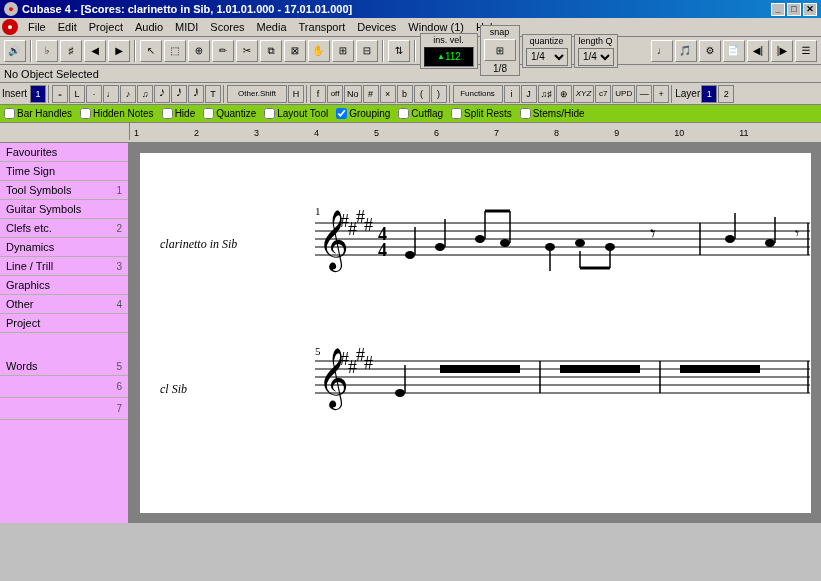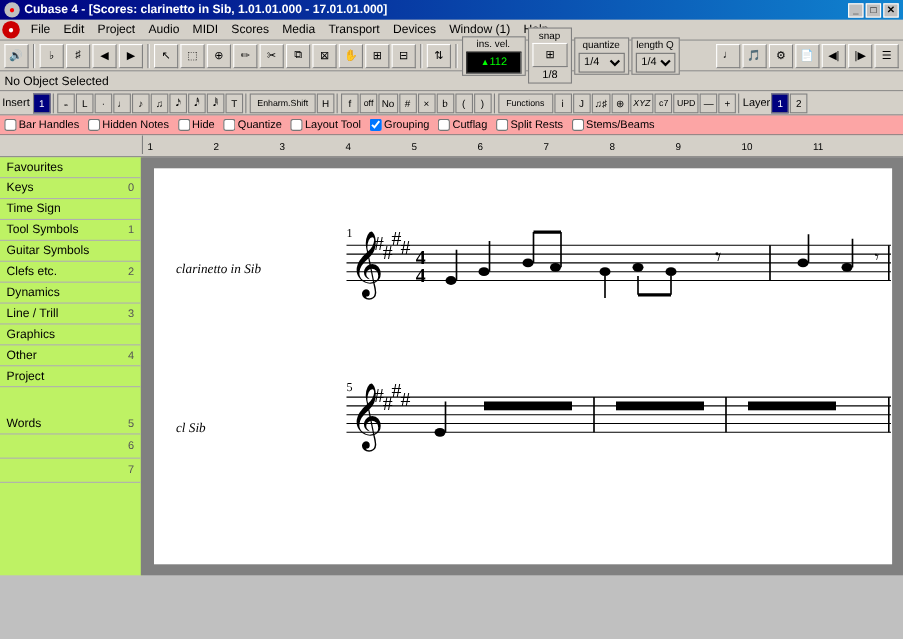--- a/index.html
+++ b/index.html
@@ -107,21 +107,21 @@
       cursor: pointer; font-size: 9px; padding: 0 2px;
     }
     .ins-active {
       background: #000080;
       color: white;
     }
     .ins-separator { width: 2px; height: 18px; border-left: 1px solid #808080; margin: 0 1px; }
 
     
     #checkbox-toolbar {
-      background: #fca5a5;
+      background: #84cc16;
       height: 18px;
       display: flex;
       align-items: center;
       padding: 1px 4px;
       gap: 8px;
       border-bottom: 1px solid #808080;
     }
     .cb-item { display: flex; align-items: center; gap: 2px; font-size: 10px; }
     .cb-item input { width: 11px; height: 11px; }
 
@@ -140,21 +140,21 @@
       padding-bottom: 2px;
       border-bottom: 1px solid #808080;
       font-size: 9px;
       overflow: hidden;
     }
     #ruler-sidebar { width: 130px; border-right: 1px solid #808080; height: 100%; background: #d4d0c8; }
 
     
     #sidebar {
       width: 130px;
-      background: #bef264;
+      background: #f0abfc;
       border-right: 2px solid #808080;
       overflow-y: auto;
       height: 100%;
     }
     .sidebar-item {
       padding: 3px 6px;
       cursor: pointer;
       font-size: 11px;
       color: black;
       border-bottom: 1px solid #b0b0b0;
@@ -294,21 +294,21 @@
   <div class="ins-btn">L</div>
   <div class="ins-btn">·</div>
   <div class="ins-btn">♩</div>
   <div class="ins-btn">♪</div>
   <div class="ins-btn">♫</div>
   <div class="ins-btn">𝅘𝅥𝅯</div>
   <div class="ins-btn">𝅘𝅥𝅰</div>
   <div class="ins-btn">𝅘𝅥𝅱</div>
   <div class="ins-btn">T</div>
   <div class="ins-separator"></div>
-  <div class="ins-btn" style="min-width:60px; font-size:8px;">Enharm.Shift</div>
+  <div class="ins-btn" style="min-width:60px; font-size:8px;">Other.Shift</div>
   <div class="ins-btn">H</div>
   <div class="ins-separator"></div>
   <div class="ins-btn">f</div>
   <div class="ins-btn" style="font-size:8px;">off</div>
   <div class="ins-btn" style="font-size:9px;">No</div>
   <div class="ins-btn">#</div>
   <div class="ins-btn">×</div>
   <div class="ins-btn">b</div>
   <div class="ins-btn">(</div>
   <div class="ins-btn">)</div>
@@ -357,21 +357,21 @@
   <label class="cb-item">
     <input type="checkbox" style="">
     <span>Cutflag</span>
   </label>
   <label class="cb-item">
     <input type="checkbox" style="">
     <span>Split Rests</span>
   </label>
   <label class="cb-item">
     <input type="checkbox" style="">
-    <span>Stems/Beams</span>
+    <span>Stems/Hide</span>
   </label>
 </div>
 
 <div id="ruler">
   <div id="ruler-sidebar"></div>
   <div style="display:flex; align-items:flex-end; padding-bottom:2px; padding-left:4px; gap:0;">
     <span style="font-size:9px; margin-right:55px;">1</span>
     <span style="font-size:9px; margin-right:55px;">2</span>
     <span style="font-size:9px; margin-right:55px;">3</span>
     <span style="font-size:9px; margin-right:55px;">4</span>
@@ -384,24 +384,20 @@
     <span style="font-size:9px;">11</span>
   </div>
 </div>
 
 <div id="main-content" style="display:flex; height:380px;">
 
   <div id="sidebar" style="position:relative;">
     <div class="sidebar-item">
       <span>Favourites</span>
     </div>
-    <div class="sidebar-item" style="position:relative;">
-      <span>Keys</span>
-      <span class="sidebar-section-num">0</span>
-    </div>
     <div class="sidebar-item">
       <span>Time Sign</span>
     </div>
     <div class="sidebar-item" style="position:relative;">
       <span>Tool Symbols</span>
       <span class="sidebar-section-num">1</span>
     </div>
     <div class="sidebar-item">
       <span>Guitar Symbols</span>
     </div>

